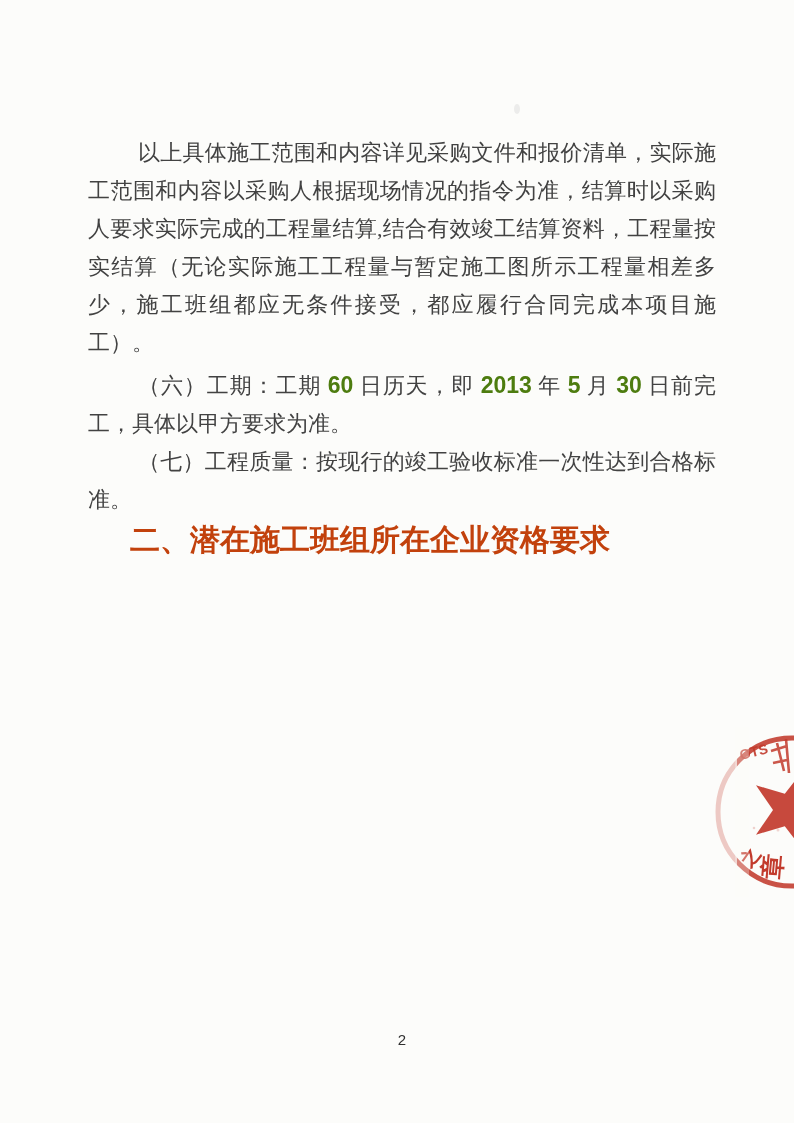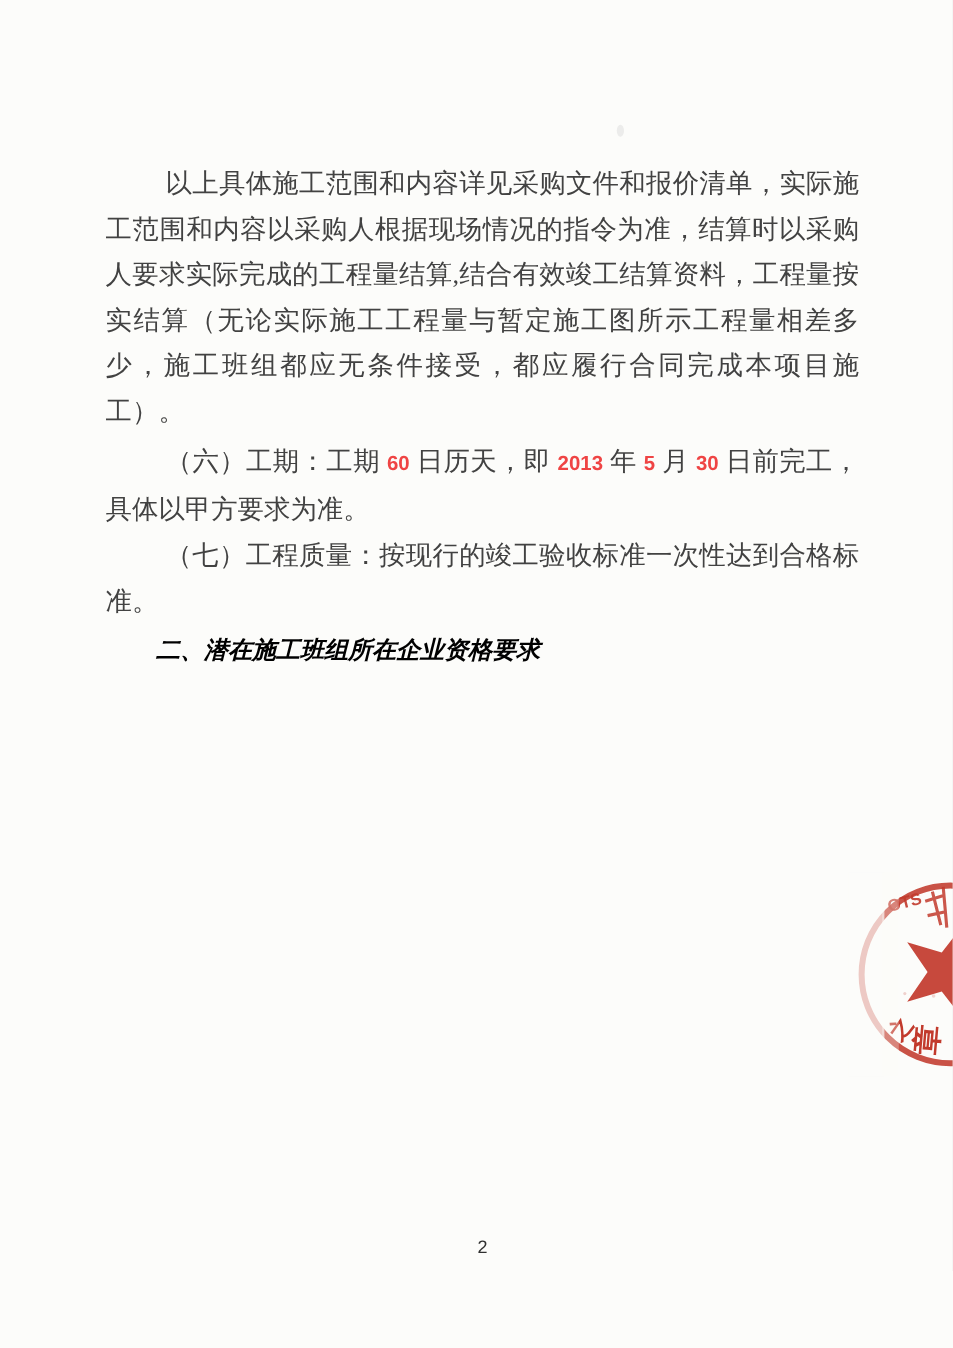--- a/index.html
+++ b/index.html
@@ -25,32 +25,31 @@
   .para {
     margin: 0;
     text-indent: 50px;
   }
   .para.gap-top { margin-top: 4px; }
   .heading {
     margin: 2px 0 0 0;
     padding: 0;
     text-indent: 42px;
     font-family: "DejaVu Sans", "Liberation Sans", sans-serif;
-    font-size: 20px;
+    font-size: 30px;
     font-weight: 700;
-    color: #000000;
+    color: #c2410c;
     line-height: 38px;
     text-align: left;
-    font-style: italic;
   }
   .num {
     font-family: "Liberation Sans", "DejaVu Sans", sans-serif;
     font-weight: 700;
-    font-size: 17px;
-    color: #ef4444;
+    font-size: 23px;
+    color: #4d7c0f;
     letter-spacing: 0;
   }
   .page-number {
     position: absolute;
     left: 88px;
     width: 628px;
     top: 1031px;
     text-align: center;
     font-family: "Liberation Sans", "DejaVu Sans", sans-serif;
     font-size: 15px;

